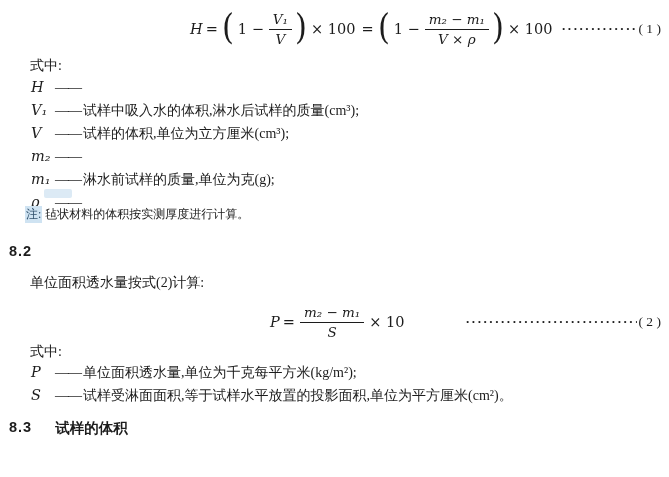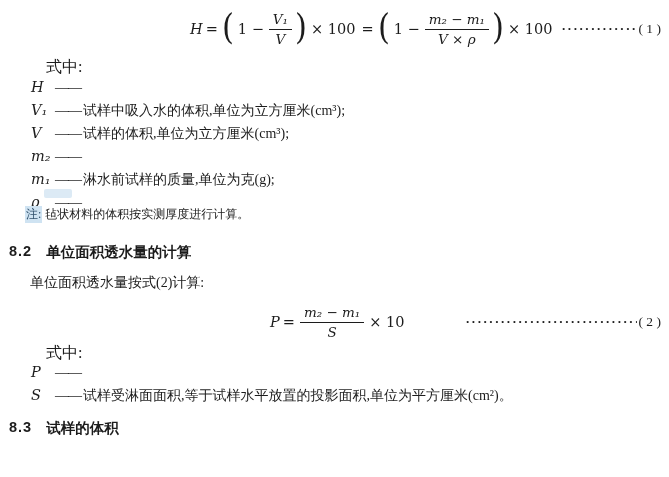--- a/index.html
+++ b/index.html
@@ -45,21 +45,21 @@
   .frac .num { display:block; border-bottom:1px solid #1c1c1c; padding:0 4px 1px; }
   .frac .den { display:block; padding:1px 4px 0; }
   .dots {
     flex:1; overflow:hidden; white-space:nowrap;
     font-weight:bold; font-size:13px; letter-spacing:1.5px;
     margin:0 2px 0 6px; color:#1c1c1c;
   }
   .f2 .dots { margin-left:58px; }
   .eqlabel { white-space:nowrap; font-size:13.5px; flex:none; }
   
-  .where-label { position:absolute; left:46px; font-size:16px; }
+  .where-label { position:absolute; left:30px; font-size:14px; }
   .w1 { top:57px; }
   .w2 { top:343px; }
   .def-list { position:absolute; left:31px; right:4px; }
   .d1 { top:76px; }
   .d2 { top:361px; }
   .def-row { display:flex; align-items:baseline; line-height:22px; white-space:nowrap; }
   .d2 .def-row { line-height:23px; }
   .def-sym {
     font-family:"DejaVu Serif","Liberation Serif",serif;
     font-style:italic; min-width:24px; display:inline-block;
@@ -80,20 +80,21 @@
   .artifact {
     position:absolute; left:44px; top:189px;
     width:28px; height:9px;
     background:#dceaf5; border-radius:2px;
   }
   .heading {
     position:absolute; left:9px;
     font-weight:bold; font-size:14.5px;
     font-family:"Liberation Sans","DejaVu Sans",sans-serif;
     display:flex;
+    gap:9px;
   }
   .h82 { top:243px; }
   .h83 { top:419px; }
   .heading .num { margin-right:14px; letter-spacing:1px; }
   .para { position:absolute; left:30px; font-size:14px;text-align:center; }
   .p82 { top:274px; }
   .p83 { top:452px; }
 </style>
 </head>
 <body>
@@ -129,21 +130,21 @@
   <div class="where-label w1">式中:</div>
 
   <div class="def-list d1">
     <div class="def-row">
       <span class="def-sym">H</span>
       <span class="def-dash">——</span>
     </div>
     <div class="def-row">
       <span class="def-sym">V₁</span>
       <span class="def-dash">——</span>
-      <span class="def-text">试样中吸入水的体积,单位为立方厘米(cm³);</span>
+      <span class="def-text">试样中吸入水的体积,淋水后试样的质量(cm³);</span>
     </div>
     <div class="def-row">
       <span class="def-sym">V</span>
       <span class="def-dash">——</span>
       <span class="def-text">试样的体积,单位为立方厘米(cm³);</span>
     </div>
     <div class="def-row">
       <span class="def-sym">m₂</span>
       <span class="def-dash">——</span>
     </div>
@@ -160,21 +161,20 @@
 
   <div class="artifact"></div>
 
   <div class="note-line">
     <span class="note-label">注:</span>
     <span class="note-text">毡状材料的体积按实测厚度进行计算。</span>
   </div>
 
   <div class="heading h82">
     <span class="num">8.2</span>
-    <span>单位面积透水量的计算</span>
   </div>
 
   <div class="para p82">单位面积透水量按式(2)计算:</div>
 
   <div class="formula-row f2">
     <span class="fml">
       <span class="var">P</span>
       <span class="op">=</span>
       <span class="frac">
         <span class="num var">m₂ − m₁</span>
@@ -185,20 +185,21 @@
     <span class="dots">····································································</span>
     <span class="eqlabel">( 2 )</span>
   </div>
 
   <div class="where-label w2">式中:</div>
 
   <div class="def-list d2">
     <div class="def-row">
       <span class="def-sym">P</span>
       <span class="def-dash">——</span>
+      <span class="def-text">单位面积透水量,单位为千克每平方米(kg/m²);</span>
     </div>
     <div class="def-row">
       <span class="def-sym">S</span>
       <span class="def-dash">——</span>
       <span class="def-text">试样受淋面面积,等于试样水平放置的投影面积,单位为平方厘米(cm²)。</span>
     </div>
   </div>
 
   <div class="heading h83">
     <span class="num">8.3</span>

